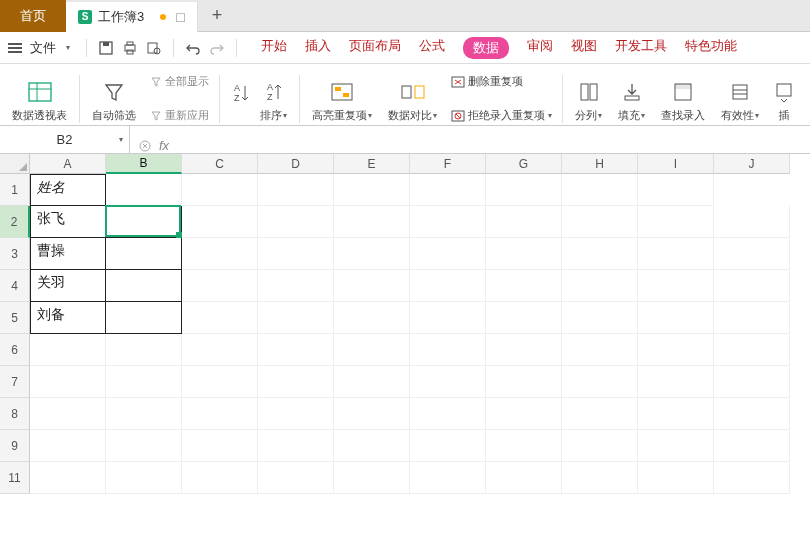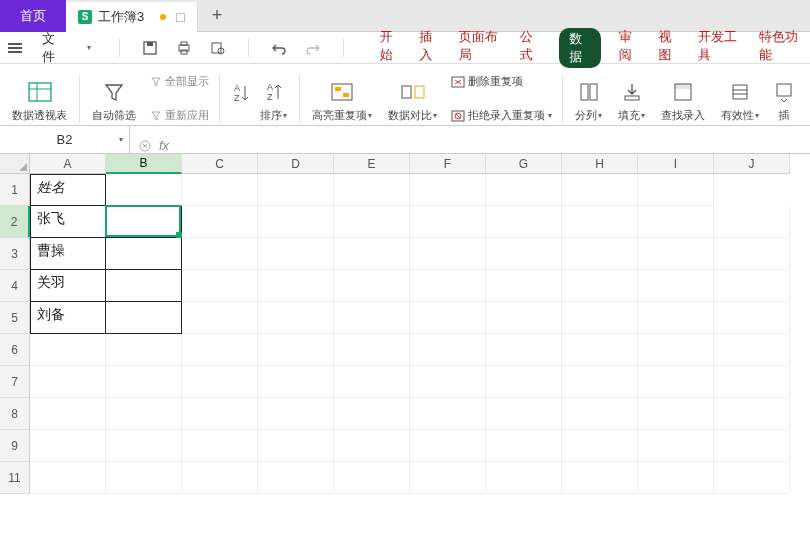--- a/index.html
+++ b/index.html
@@ -1,37 +1,37 @@
 <!DOCTYPE html>
 <html><head>
 <meta charset="utf-8">
 <style>
   * { box-sizing: border-box; margin: 0; padding: 0; font-family: "Microsoft YaHei", sans-serif; }
   body { background: #fff; width: 810px; height: 556px; overflow: hidden; font-size: 13px; color: #333; }
 
   
   .tab-bar { display: flex; align-items: center; height: 32px; background: #e8e8e8; border-bottom: 1px solid #ccc; }
-  .home-tab { background: #6d28d9; color: #fff; padding: 0 20px; height: 32px; display: flex; align-items: center; font-size: 13px; }
+  .home-tab { background: #a16207; color: #fff; padding: 0 20px; height: 32px; display: flex; align-items: center; font-size: 13px; }
   .doc-tab { background: #fff; height: 30px; display: flex; align-items: center; padding: 0 12px; gap: 6px; border-right: 1px solid #ddd; margin-top:2px; }
   .doc-icon { width: 14px; height: 14px; background: #19a76f; border-radius: 2px; display:flex; align-items:center; justify-content:center; color:#fff; font-size:10px; font-weight:bold; }
   .tab-dot { width:6px; height:6px; border-radius:50%; background:#ffa500; margin-left:10px; }
   .tab-close { color:#888; margin-left:4px; font-size:14px; }
   .new-tab { padding: 0 14px; color:#555; font-size:18px; }
 
   
-  .menu-row { display:flex; align-items:center; height:32px; border-bottom:1px solid #ddd; padding:12px 8px; gap:18px; }
+  .menu-row { display:flex; align-items:center; height:32px; border-bottom:1px solid #ddd; padding:12px 8px; gap:6px; }
   .menu-hamb { display:flex; flex-direction:column; gap:2px; margin-right:2px; }
   .menu-hamb span { display:block; width:14px; height:2px; background:#555; }
   .menu-file { font-size:13px; color:#333; margin-right:4px; }
   .menu-dd { font-size:8px; color:#666; margin-right:6px; }
   .menu-sep { width:1px; height:18px; background:#ddd; margin:0 4px; }
   .ic { width:18px; height:18px; display:inline-flex; align-items:center; justify-content:center; color:#555; }
   .menu-tabs { display:flex; gap:18px; margin-left:14px; font-size:13px; }
   .menu-tab { color:#b91c1c; }
-  .menu-tab.active { background:#14532d; color:#fff; padding:2px 10px; border-radius:10px; }
+  .menu-tab.active { background:#ec4899; color:#fff; padding:2px 10px; border-radius:10px; }
 
   
   .ribbon { display:flex; align-items:flex-end; height:62px; border-bottom:1px solid #ccc; padding:4px 6px 2px 6px; gap:4px; }
   .rgrp { display:flex; flex-direction:column; align-items:center; gap:2px; padding:0 6px; }
   .rgrp .ric { height:28px; display:flex; align-items:center; justify-content:center; }
   .rgrp .rlabel { font-size:11px; color:#444; white-space:nowrap; display:flex; align-items:center; gap:1px; }
   .rvgrp { display:flex; flex-direction:column; gap:19px; padding:0 4px; font-size:11px; color:#888; }
   .rline { display:flex; align-items:center; gap:3px; white-space:nowrap; }
   .rsep { width:1px; height:48px; background:#e0e0e0; margin:0 2px; }
   .dd-caret { font-size:8px; color:#666; }

